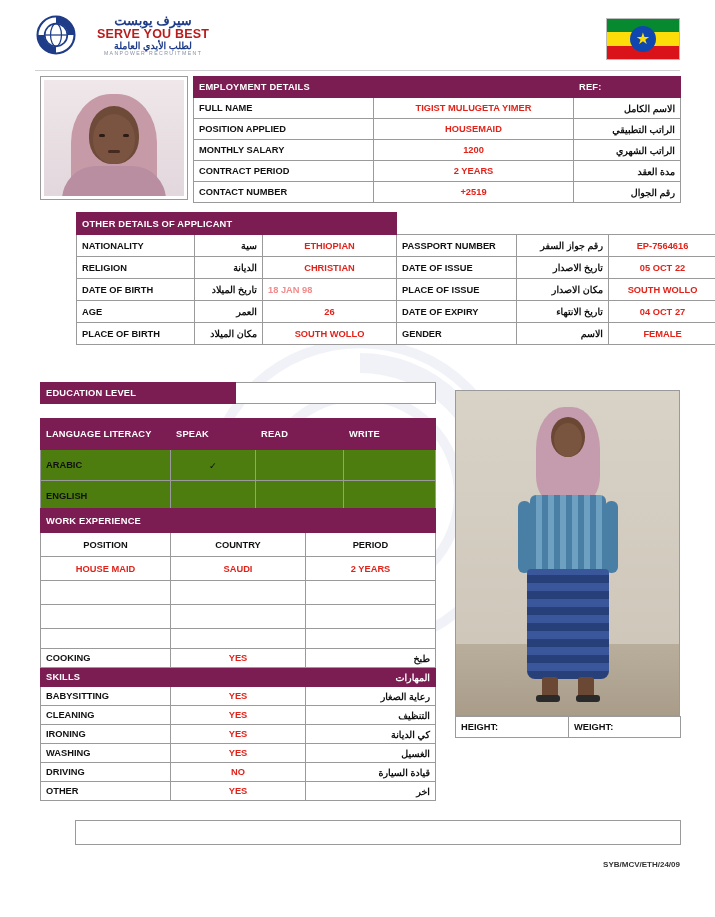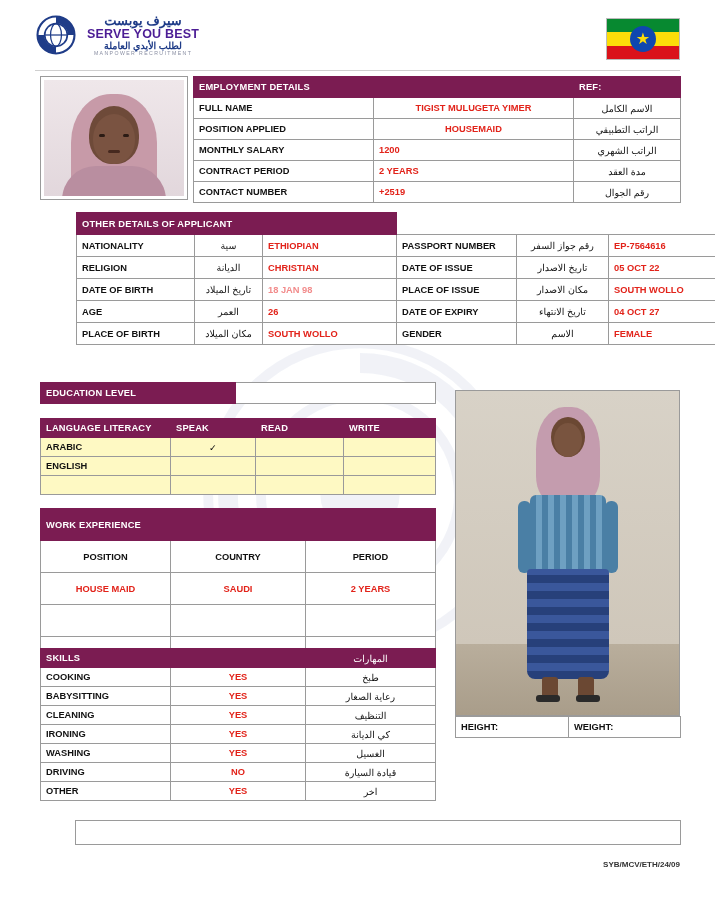--- a/index.html
+++ b/index.html
@@ -38,40 +38,40 @@
   .header {
     position: absolute;
     left: 35px; top: 14px;
     width: 645px; height: 56px;
   }
   .logo-wrap {
     position: absolute;
     left: 0; top: 0;
     display: flex;
     align-items: center;
-    gap: 10px;
+    gap: 20px;
   }
   .logo-mark {
     width: 42px; height: 42px;
     position: relative;
   }
   .logo-text {
     line-height: 1.05;
     text-align: center;
   }
   .logo-ar {
     font-size: 13px;
     font-weight: bold;
     color: #1f3c88;
     letter-spacing: 1px;
   }
   .logo-en1 {
     font-size: 12.5px;
     font-weight: bold;
-    color: #4c1d95;
+    color: #b91c1c;
     letter-spacing: .2px;
   }
   .logo-ar2 {
     font-size: 9.5px;
     color: #1f3c88;
     font-weight: bold;
   }
   .logo-en2 {
     font-size: 5.2px;
     color: #8a8fa3;
@@ -121,23 +121,23 @@
   }
   .hdr {
     background: #7b1c52;
     color: #fff;
     font-weight: bold;
     letter-spacing: .2px;
     font-size: 9.3px;
     border: 1px solid #7b1c52;
   }
   .lbl { font-weight: bold; color: #111; }
-  .val { color: #e2231a; font-weight: bold; }
+  .val { color: #e2231a; font-weight: bold; text-align: center; }
   .val-light { color: #f28b8b; font-weight: bold; }
-  .ar { text-align: center; font-weight: normal; font-size: 9.5px; }
+  .ar { text-align: right; font-weight: bold; font-size: 9.5px; }
   .ctr { text-align: center; }
   .nb { border: none !important; background: transparent !important; }
 
   
   .photo-box {
     position: absolute;
     left: 40px; top: 76px;
     width: 148px; height: 124px;
     border: 1px solid #9a9a9a;
     background: #fff;
@@ -210,30 +210,30 @@
     width: 395px;
   }
   .edu td { height: 21px; }
 
   
   .lang {
     position: absolute;
     left: 40px; top: 418px;
     width: 395px;
   }
-  .lang td { height: 19px; }
-  .lang .band { background: #fef9c3; }
+  .lang td { height: 31px; }
+  .lang .band { background: #4d7c0f; }
 
   
   .work {
     position: absolute;
     left: 40px; top: 508px;
     width: 395px;
   }
-  .work td { height: 32px; margin-left: 41px; }
+  .work td { height: 24px; margin-left: 41px; }
 
   
   .skills {
     position: absolute;
     left: 40px; top: 648px;
     width: 395px;
   }
   .skills td { height: 19px; }
 
   
@@ -576,27 +576,27 @@
       </table>
 
     <table class="skills">
       <colgroup>
         <col style="width:130px">
           <col style="width:135px">
           <col style="width:130px">
       </colgroup>
       <tbody>
           <tr>
-        <td class="hdr" colspan="2">SKILLS</td>
-        <td class="hdr ar">المهارات</td>
-      </tr>
-      <tr>
         <td class="lbl">COOKING</td>
         <td class="val ctr">YES</td>
         <td class="ar">طبخ</td>
+      </tr>
+      <tr>
+        <td class="hdr" colspan="2">SKILLS</td>
+        <td class="hdr ar">المهارات</td>
       </tr>
       <tr>
         <td class="lbl">BABYSITTING</td>
         <td class="val ctr">YES</td>
         <td class="ar">رعاية الصغار</td>
       </tr>
       <tr>
         <td class="lbl">CLEANING</td>
         <td class="val ctr">YES</td>
         <td class="ar">التنظيف</td>

